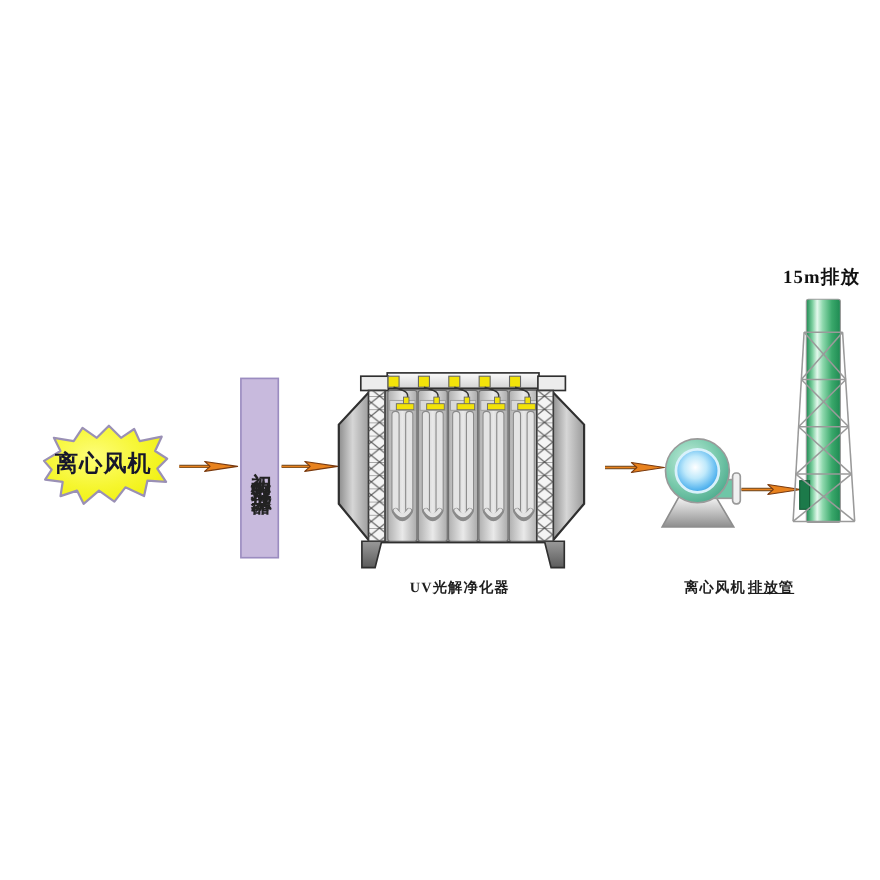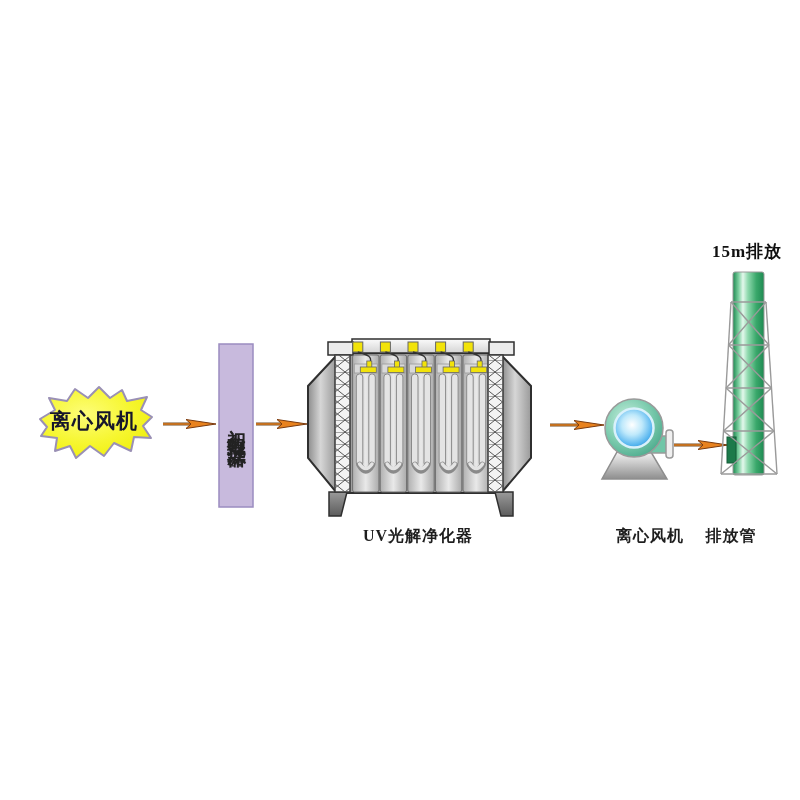--- a/index.html
+++ b/index.html
@@ -3,21 +3,21 @@
 <meta charset="utf-8">
 <style>
   html,body{margin:0;padding:0;}
   body{
     width:800px;height:800px;background:#ffffff;
     font-family:"Liberation Serif","DejaVu Serif",serif;
     position:relative;overflow:hidden;
   }
   .stage{position:absolute;left:0;top:0;width:800px;height:800px;}
   .lbl{position:absolute;color:#1e1e1e;line-height:1.1;}
-  .caption{font-size:16px;font-weight:600;letter-spacing:1px;text-align:center;}
+  .caption{font-size:13px;font-weight:600;letter-spacing:1px;text-align:center;}
   .cloud-text{
     font-size:21px;font-weight:bold;color:#16162c;letter-spacing:1px;
     text-align:center;
   }
   .v-text{
     writing-mode:vertical-rl;text-orientation:upright;
     font-size:19px;font-weight:600;color:#222;letter-spacing:4px;
     display:flex;align-items:center;justify-content:center;
   }
   .height-lbl{font-size:17px;font-weight:bold;text-align:center;letter-spacing:1px;color:#111;}
@@ -187,17 +187,17 @@
 
 
 <div class="lbl cloud-text" style="left:40px;top:410px;width:108px;">离心风机</div>
 
 <div class="lbl v-text" style="left:219px;top:346px;width:34px;height:159px;">初中效过滤器</div>
 
 <div class="lbl caption" style="left:343px;top:527px;width:150px;">UV光解净化器</div>
 
 <div class="lbl caption" style="left:598px;top:527px;width:84px;margin-left:10px;">离心风机</div>
 
-<div class="lbl caption" style="left:694px;top:527px;width:74px;">排放管</div>
+<div class="lbl caption" style="left:664px;top:527px;width:74px;text-decoration:underline;">排放管</div>
 
 <div class="lbl height-lbl" style="left:705px;top:243px;width:84px;">15m排放</div>
 
 </div>
 
 </body></html>

